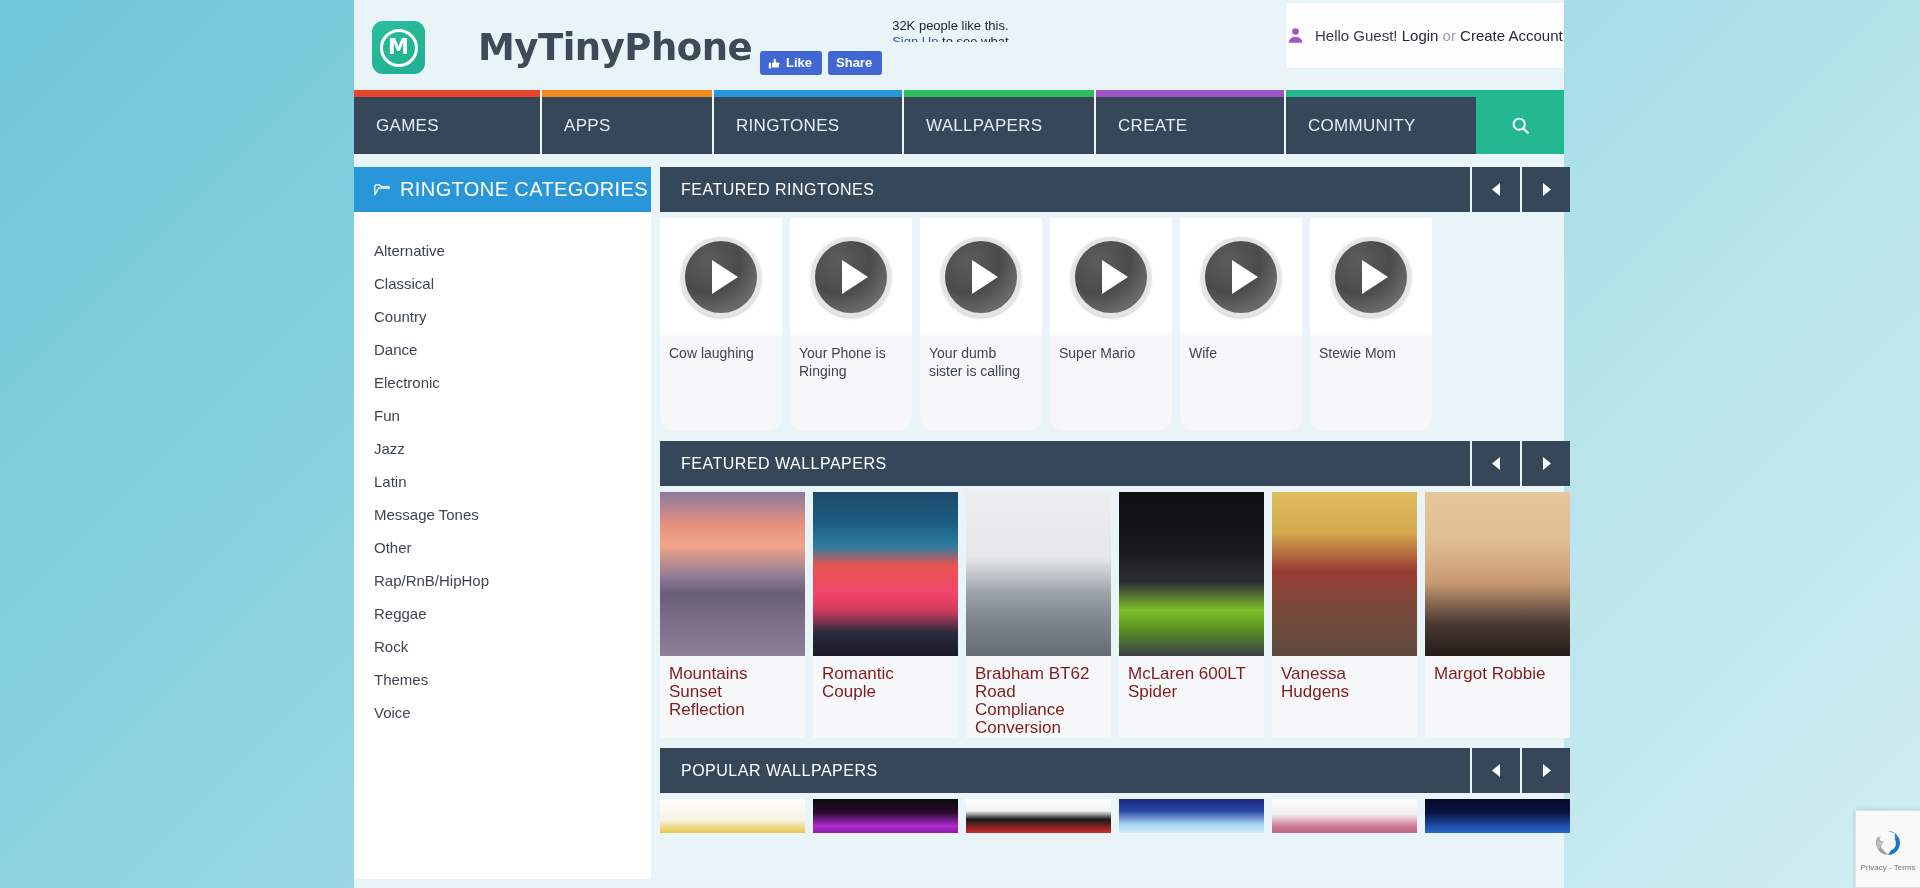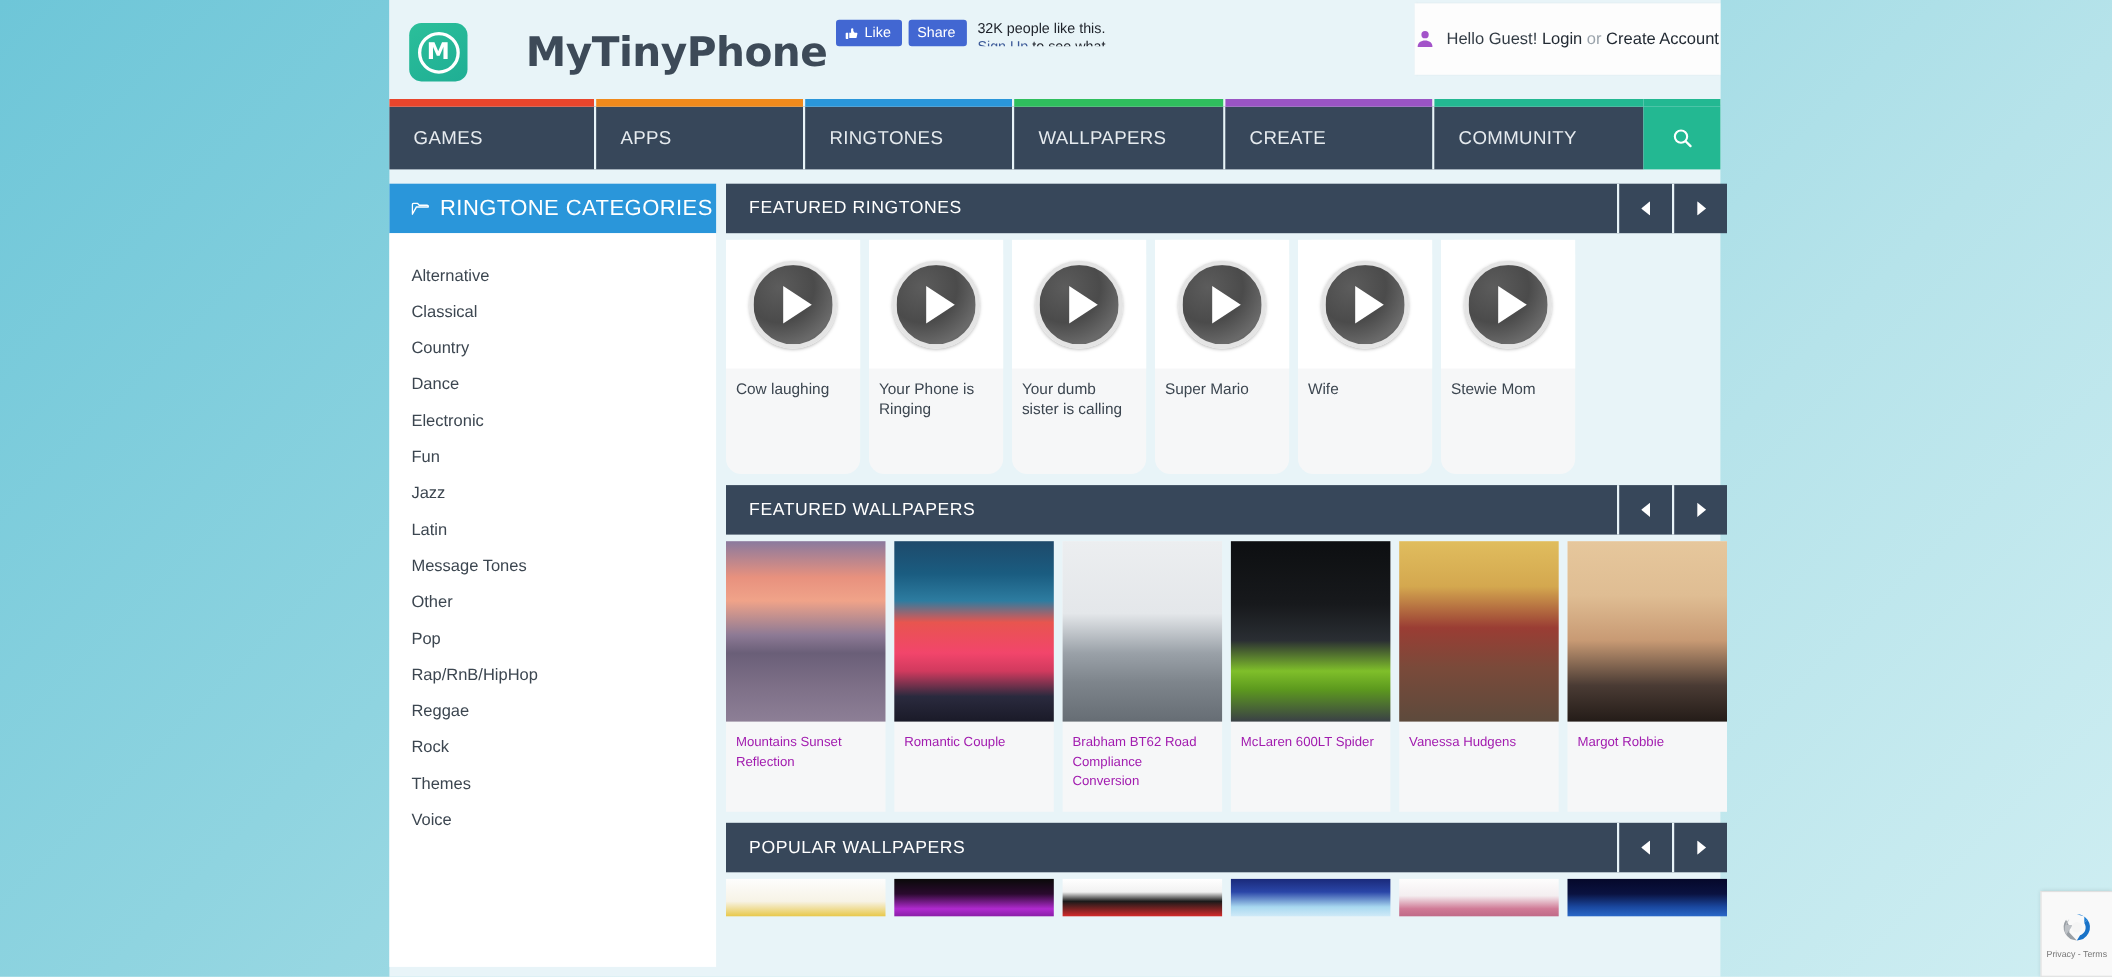--- a/index.html
+++ b/index.html
@@ -66,29 +66,30 @@
     left: 406px; top: 18px;
     display: flex;
     align-items: flex-start;
     gap: 6px;
     font-family: "Liberation Sans", sans-serif;
   }
   .fb-btn {
     background: #4267d2;
     color: #fff;
     font-size: 13px;
-    font-weight: normal;
+    font-weight: bold;
     border-radius: 3px;
     padding: 4px 10px 4px 8px;
     display: flex;
     align-items: center;
     gap: 5px;
     line-height: 16px;
     border: none;
     cursor: pointer;
+    margin-top: 33px;
   }
   .fb-thumb {
     width: 13px; height: 13px;
     display: block;
   }
   .fb-social-text {
     font-size: 13px;
     color: #1d2129;
     line-height: 16px;
     max-width: 135px;
@@ -135,21 +136,21 @@
     cursor: pointer;
     border-right: 2px solid #e8f4f8;
     font-family: "Liberation Sans", sans-serif;
   }
   .nav-item .topbar {
     position: absolute;
     left: 0; top: -7px;
     width: 100%; height: 7px;
   }
   .nav-item.w1 { width: 188px; }
-  .nav-item.w2 { width: 190px; }
+  .nav-item.w2 { width: 172px; }
   .nav-item.w3 { width: 190px; }
   .nav-item.w4 { width: 192px; }
   .nav-item.w5 { width: 190px; }
   .nav-item.w6 { width: 190px; border-right: none; }
   .nav-search {
     flex: 1;
     background: #23b892;
     display: flex;
     align-items: center;
     justify-content: center;
@@ -251,22 +252,22 @@
     font-size: 14px;
     color: #3c4650;
     padding: 9px 9px 0 9px;
     line-height: 18px;
     min-height: 96px;
   }
 
   .wp-card { width: 145px; background: #f6f7f8; flex: none; }
   .wp-thumb { height: 164px; width: 100%; display: block; }
   .wp-title {
-    font-size: 12px;
-    color: #a21caf;
+    font-size: 17px;
+    color: #7f1d1d;
     padding: 9px 12px 0 9px;
     line-height: 18px;
     min-height: 82px;
   }
 
   .pop-card { width: 145px; flex: none; }
   .pop-thumb { height: 34px; width: 100%; display: block; }
 
   
   .wp-a { background: linear-gradient(180deg,#8a7a9e 0%,#e8917e 20%,#f0a389 33%,#8d7a95 52%,#6a5f78 62%,#7d6f87 80%,#8d7f96 100%); }
@@ -392,21 +393,20 @@
         <div class="cat-item">Alternative</div>
         <div class="cat-item">Classical</div>
         <div class="cat-item">Country</div>
         <div class="cat-item">Dance</div>
         <div class="cat-item">Electronic</div>
         <div class="cat-item">Fun</div>
         <div class="cat-item">Jazz</div>
         <div class="cat-item">Latin</div>
         <div class="cat-item">Message Tones</div>
         <div class="cat-item">Other</div>
-        <div class="cat-item">Pop</div>
         <div class="cat-item">Rap/RnB/HipHop</div>
         <div class="cat-item">Reggae</div>
         <div class="cat-item">Rock</div>
         <div class="cat-item">Themes</div>
         <div class="cat-item">Voice</div>
       </div>
 
     </div>
 
     <div class="main">

